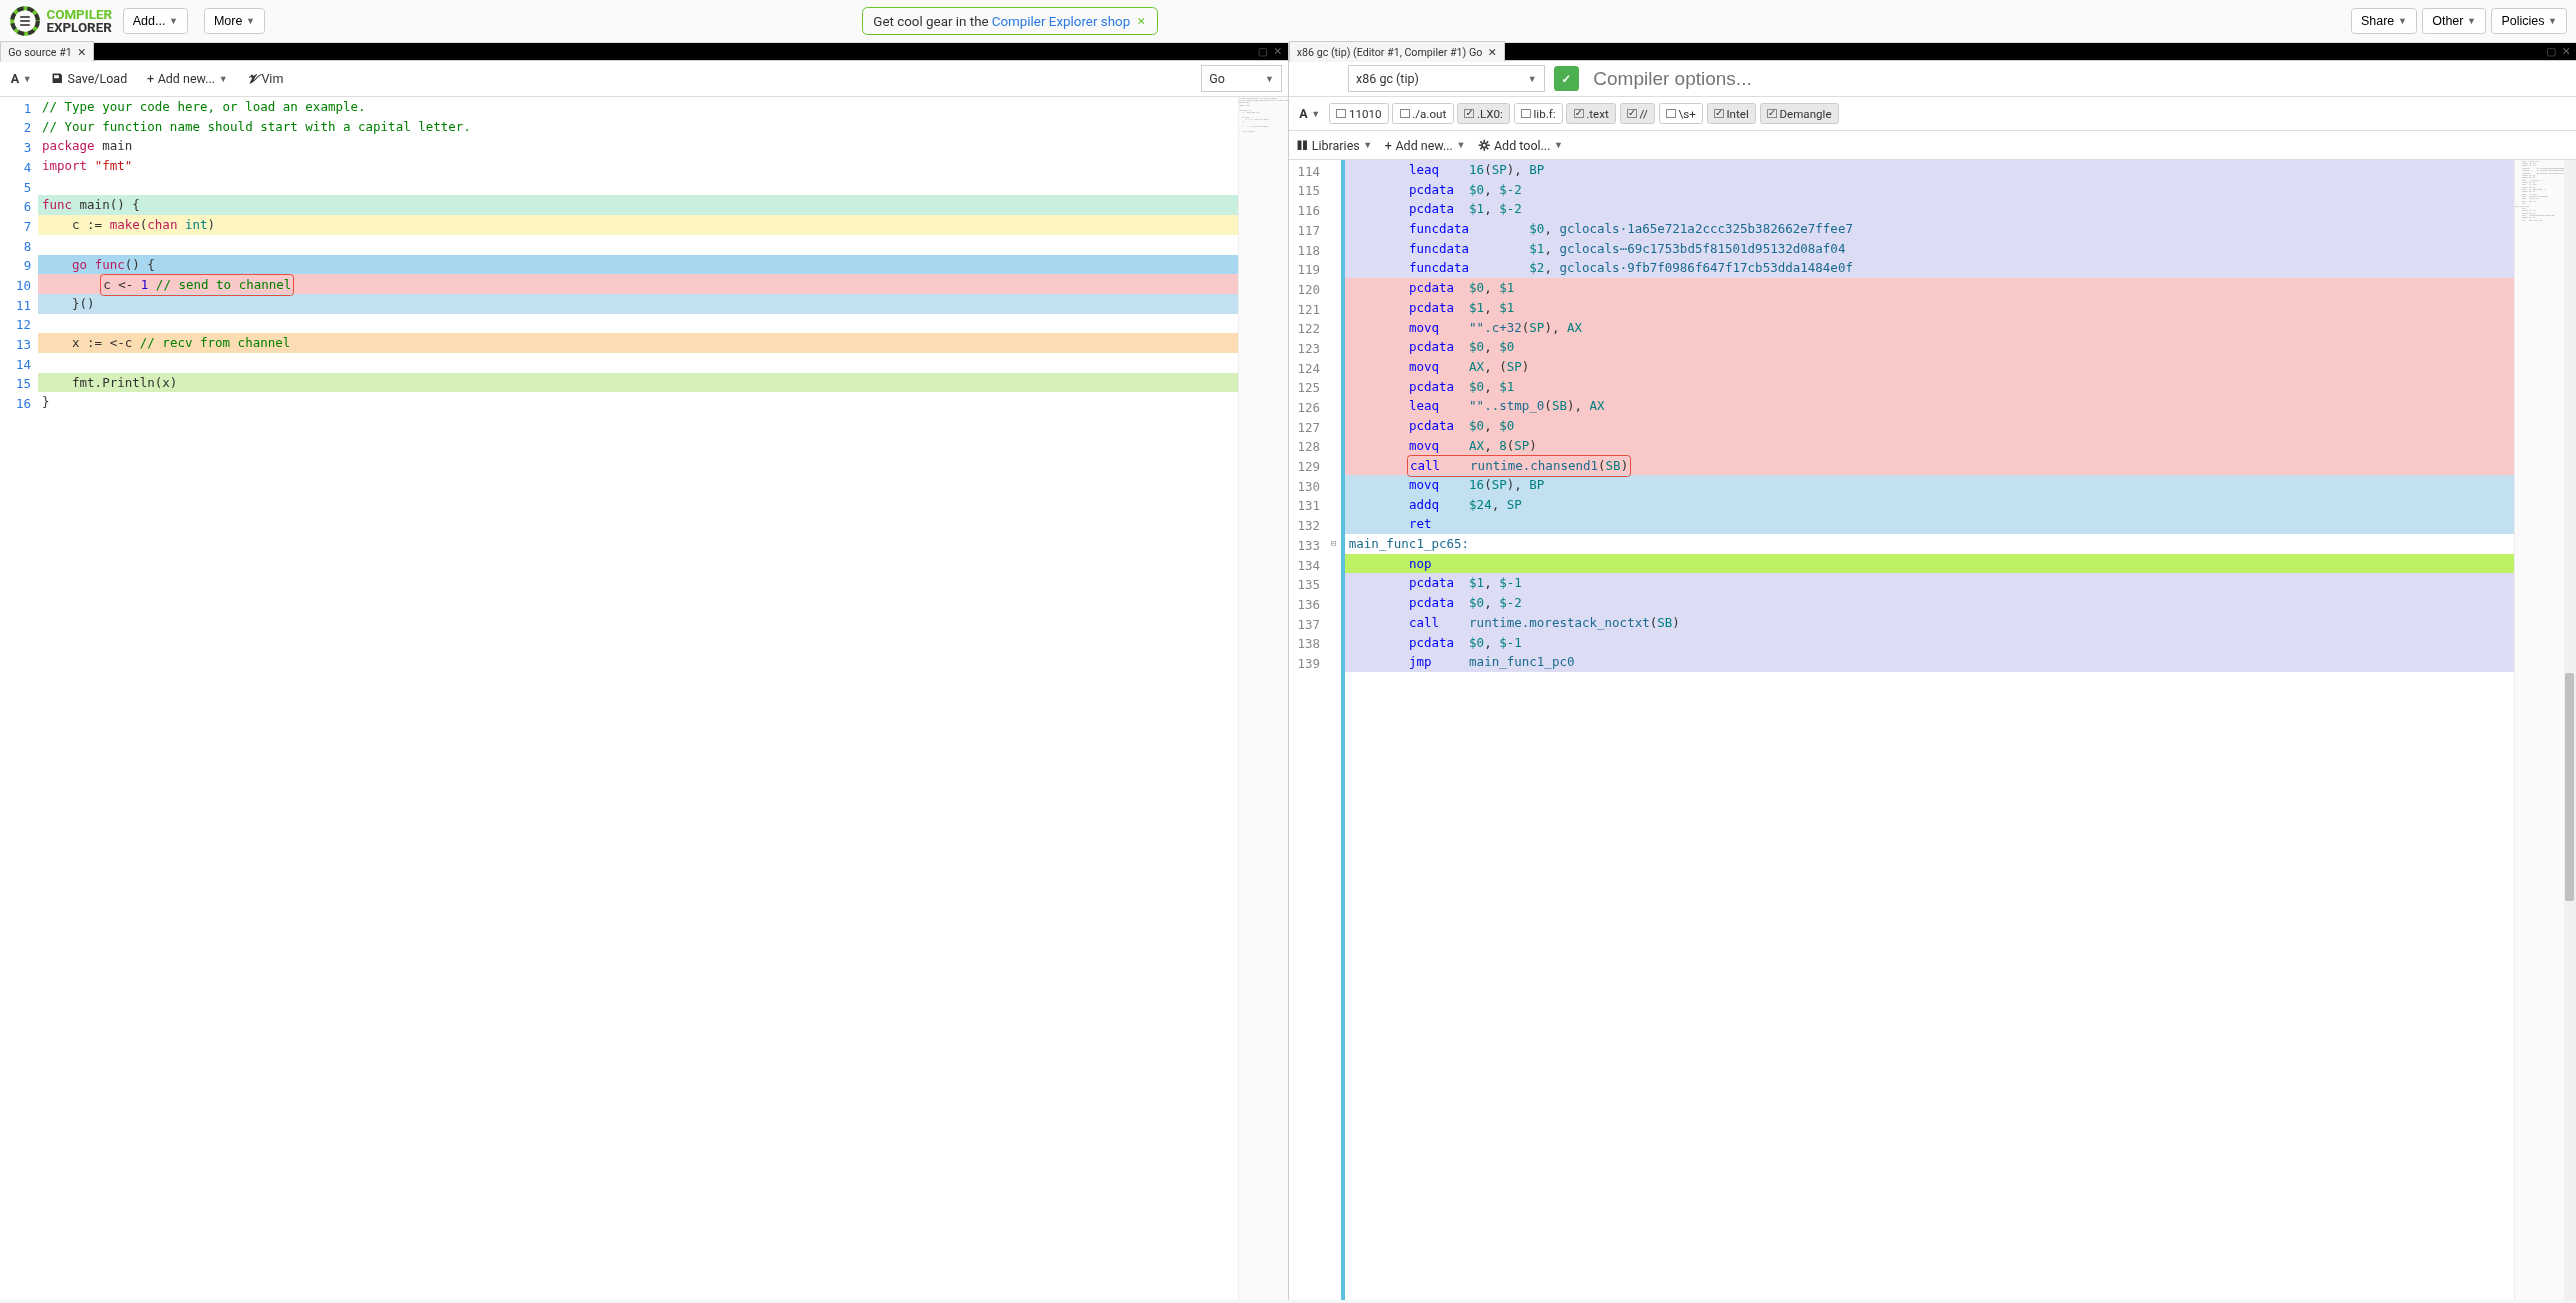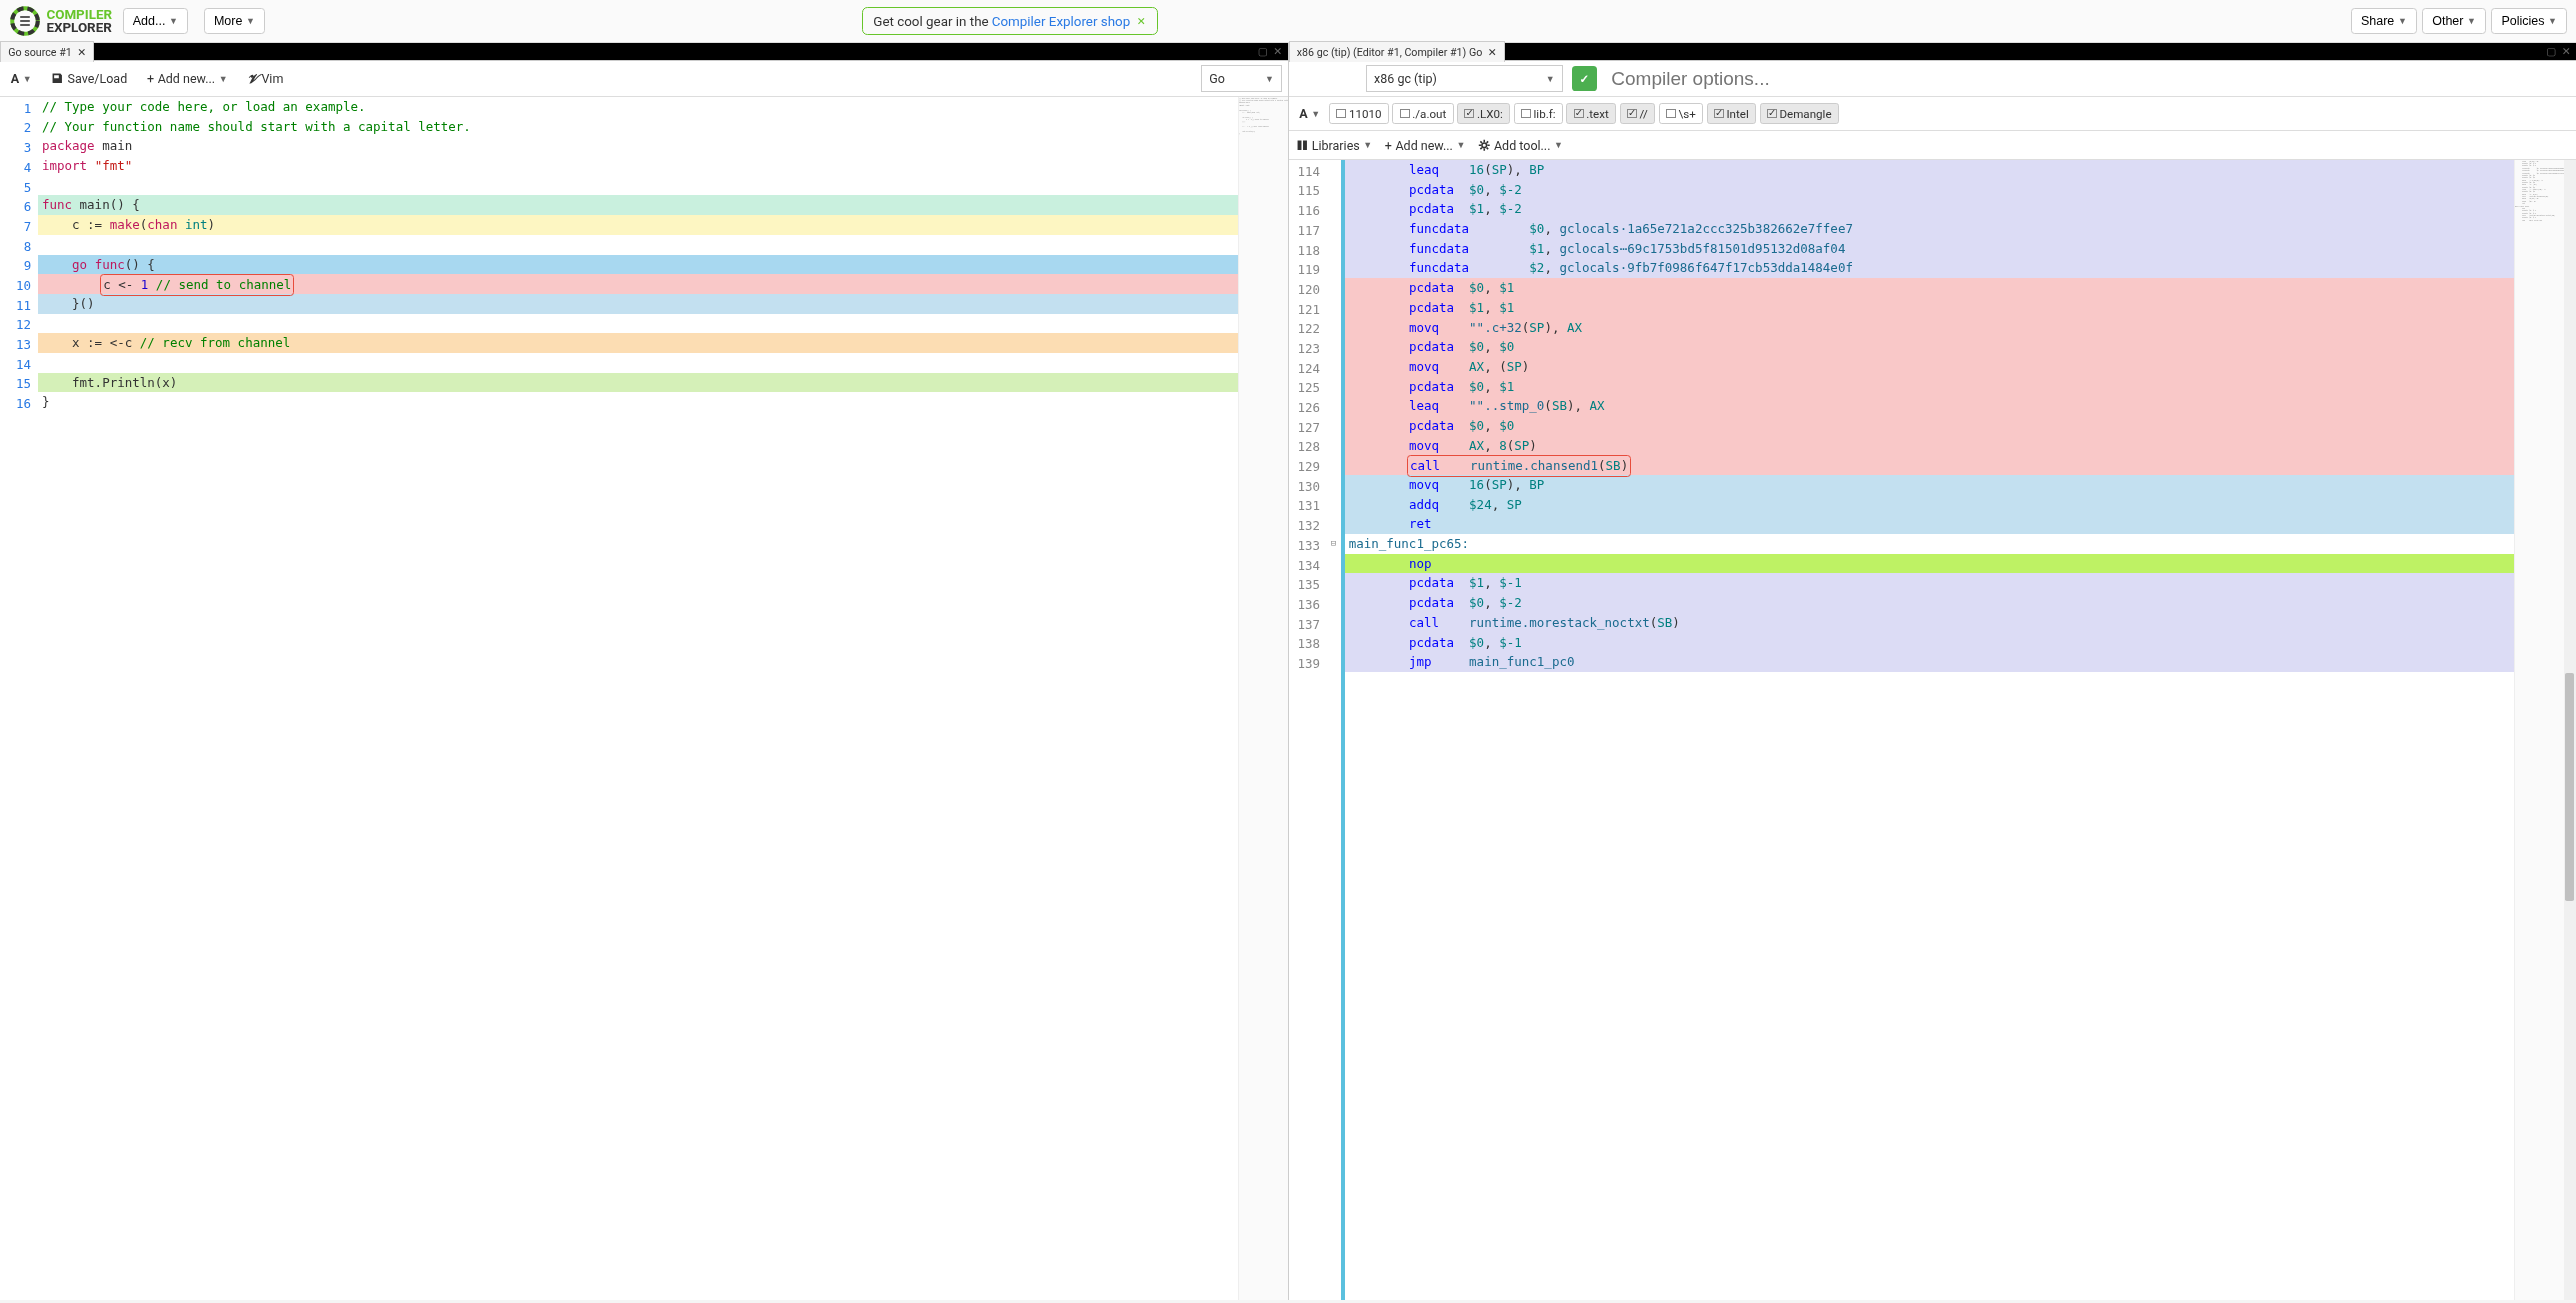--- a/index.html
+++ b/index.html
@@ -244,21 +244,21 @@
 
     fmt.Println(x)
 }
 </div>
       </div>
     </div>
   </div>
 
   <div class="pane">
     <div class="pane-toolbar">
-      <div class="compiler-select" style="margin-left:72px">
+      <div class="compiler-select" style="margin-left:54px">
         <span>x86 gc (tip)</span>
         <span class="dropdown-caret">▼</span>
       </div>
       <div class="status-ok">✓</div>
       <input class="compiler-opts" placeholder="Compiler options..." style="">
     </div>
     <div class="filter-row">
       <div class="tb-item">
           <b>A</b>
           <span class="dropdown-caret">▼</span>

